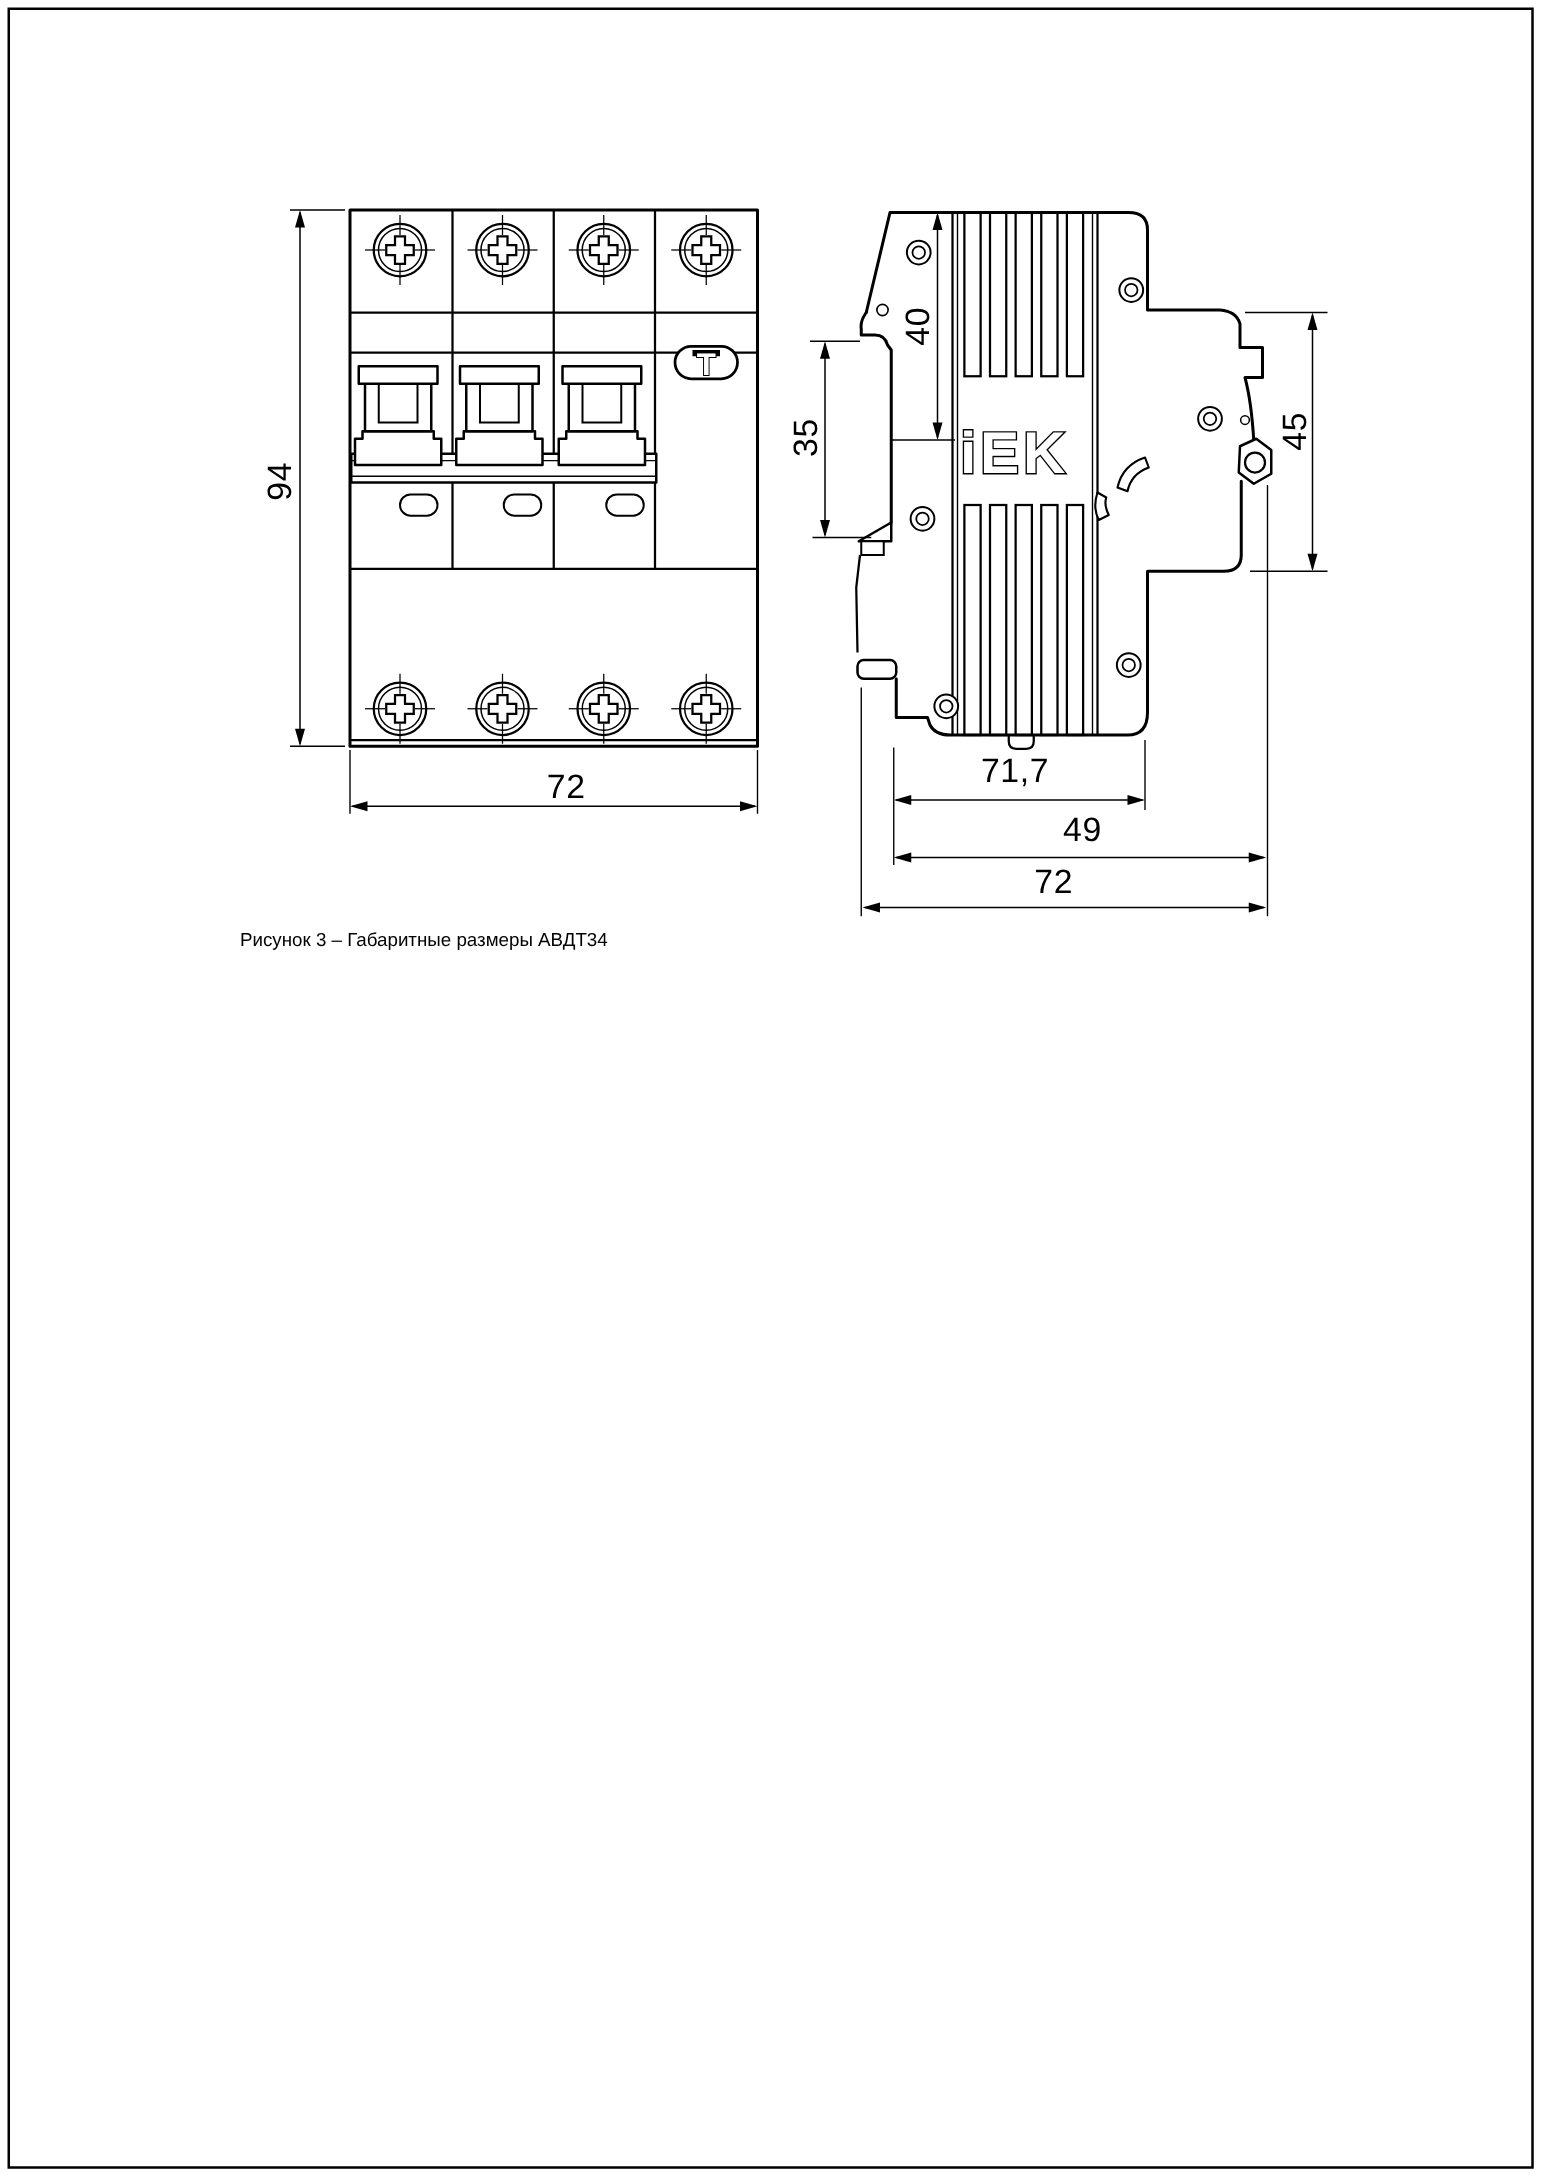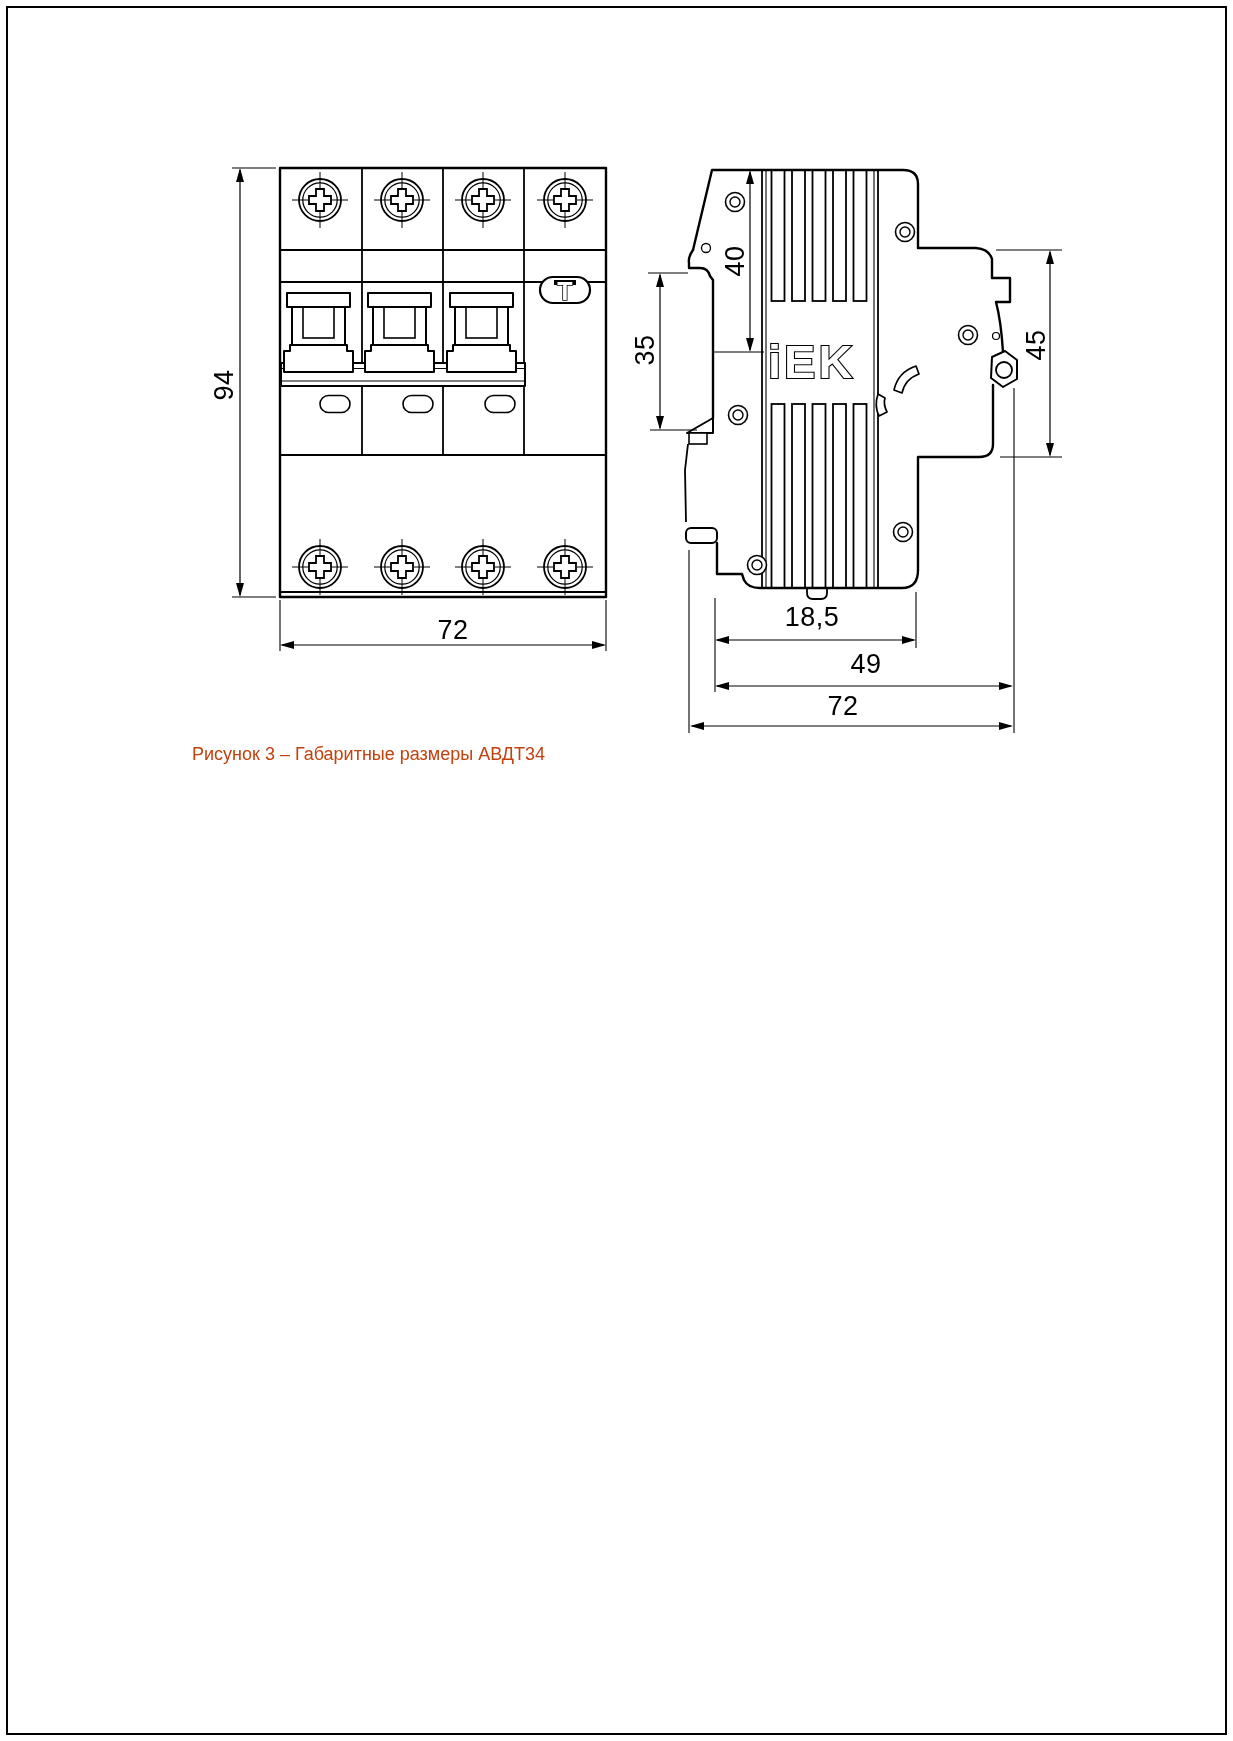--- a/index.html
+++ b/index.html
@@ -14,21 +14,21 @@
   .wf{fill:#fff;stroke:#000;stroke-width:2;stroke-linejoin:round;}
   .wf1{fill:#fff;stroke:#000;stroke-width:1.6;}
   .thin{stroke:#000;stroke-width:1.1;fill:none;}
   .dim{stroke:#000;stroke-width:1.2;fill:none;}
   .ah{fill:#000;stroke:none;}
   .tick{stroke:#000;stroke-width:1;fill:none;}
   
   .dim-label{position:absolute;transform:translate(-50%,-50%);font-size:27px;color:#000;
              white-space:nowrap;letter-spacing:.5px;}
   .dim-label.v{transform:translate(-50%,-50%) rotate(-90deg);}
-  .caption{position:absolute;left:192px;top:744px;font-size:18px;color:#c2410c;white-space:nowrap;}
+  .caption{position:absolute;left:192px;top:744px;font-size:15px;color:#000000;white-space:nowrap;}
 </style>
 </head>
 <body>
 
 <div class="page">
   <div class="frame"></div>
 
   <div class="drawing">
     <svg width="1233" height="1741" viewBox="0 0 1233 1741">
 
@@ -217,19 +217,19 @@
           <polygon points="1013,726 999,722 999,730" class="ah"></polygon>
         </g>
       </g>
     </svg>
 
     <div class="dim-label v" style="left:224px;top:385px;">94</div>
     <div class="dim-label" style="left:453px;top:630px;">72</div>
     <div class="dim-label v" style="left:735px;top:261px;">40</div>
     <div class="dim-label v" style="left:645px;top:350px;">35</div>
     <div class="dim-label v" style="left:1036px;top:345px;">45</div>
-    <div class="dim-label" style="left:812px;top:617px;">18,5</div>
+    <div class="dim-label" style="left:812px;top:617px;">71,7</div>
     <div class="dim-label" style="left:866px;top:664px;">49</div>
     <div class="dim-label" style="left:843px;top:706px;">72</div>
 
     <div class="caption">Рисунок 3 – Габаритные размеры АВДТ34</div>
   </div>
 </div>
 
 </body></html>

